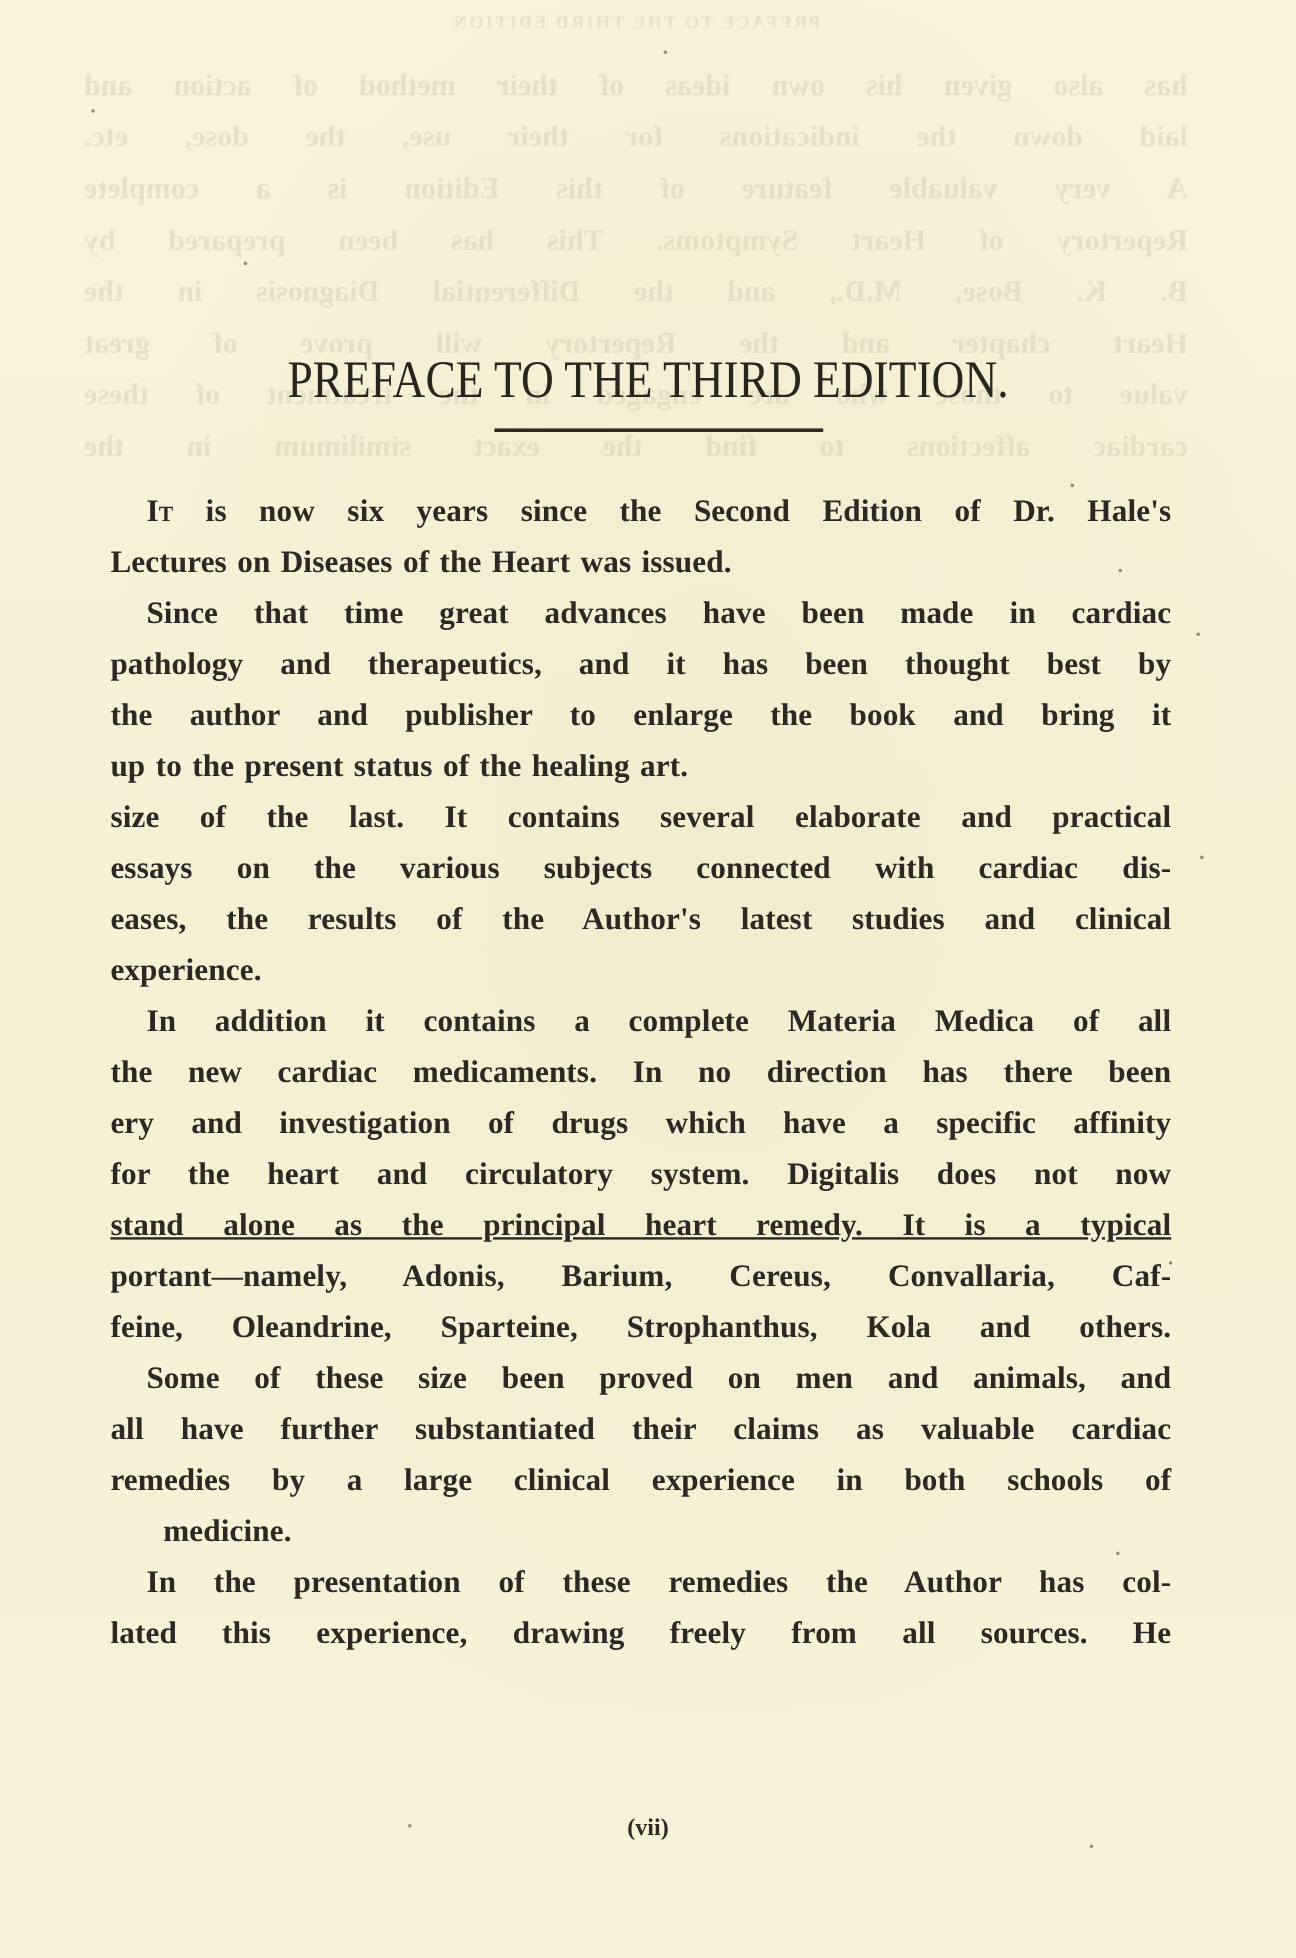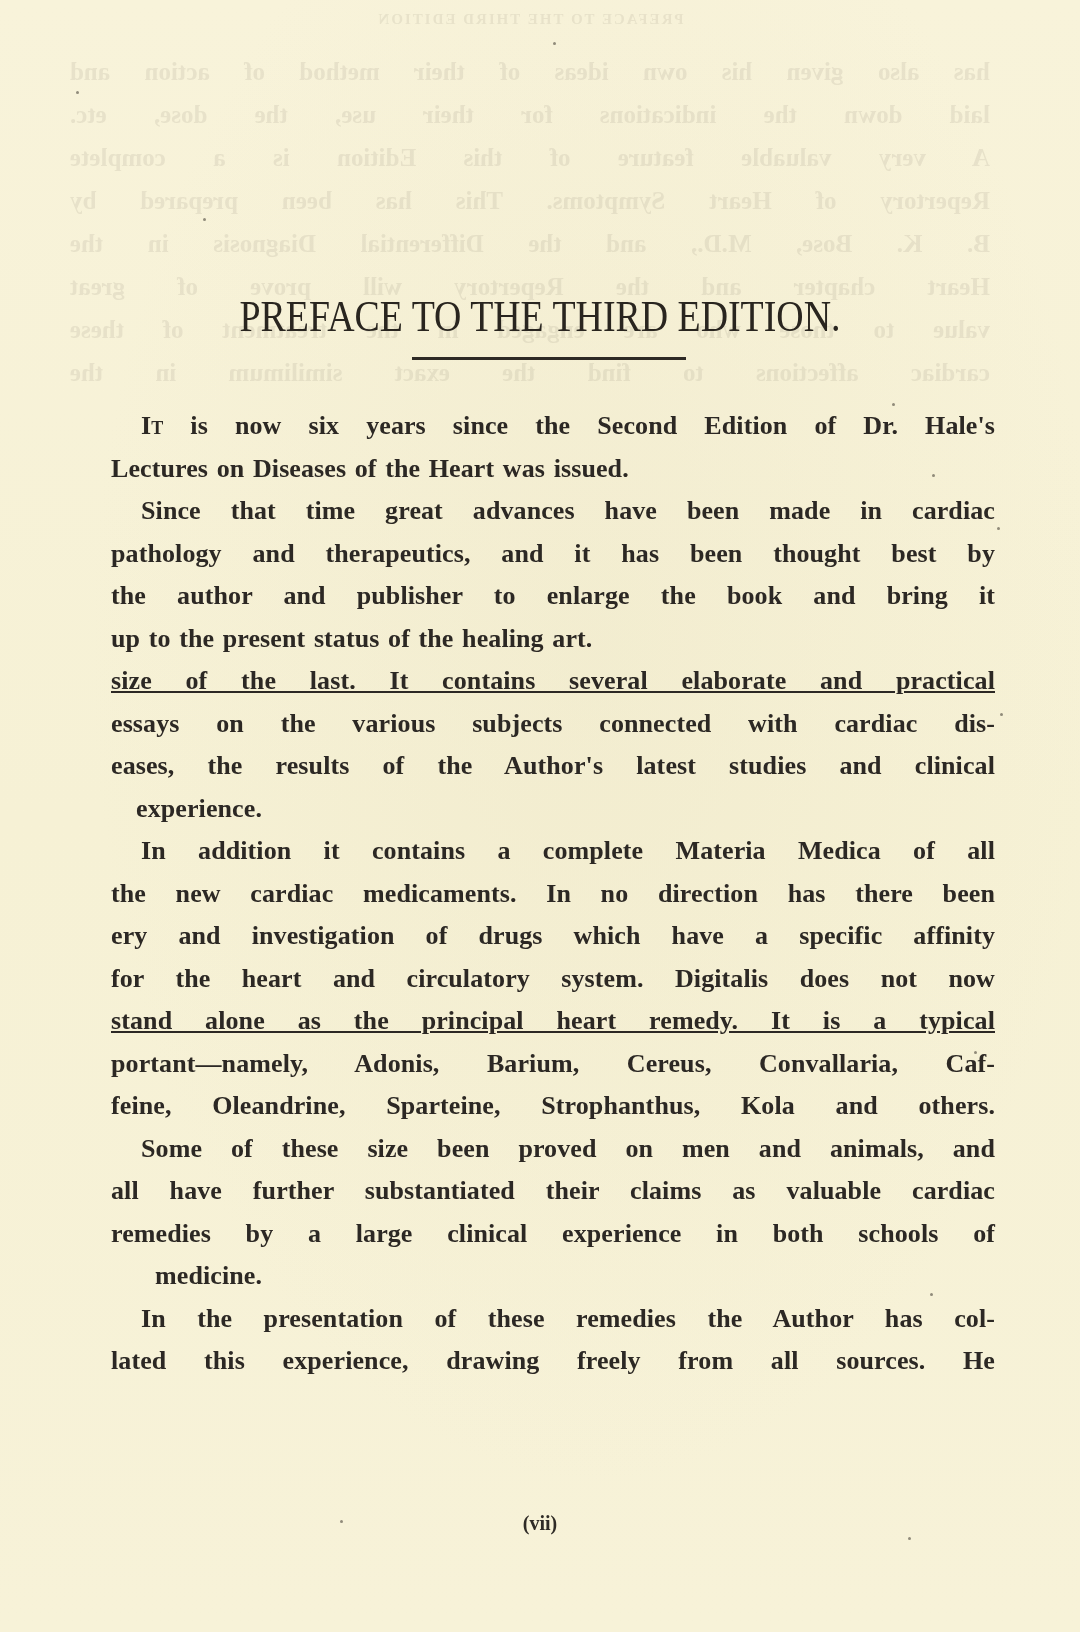--- a/index.html
+++ b/index.html
@@ -64,21 +64,21 @@
   .rule {
     position: absolute;
     left: 412px;
     top: 357px;
     width: 274px;
     height: 3px;
     background: #2e2a25;
   }
   .body-text {
     position: absolute;
-    left: 111px;
+    left: 92px;
     top: 405px;
     width: 884px;
   }
   .line {
     height: 42.5px;
     line-height: 42.5px;
     font-size: 26px;
     font-weight: bold;
     white-space: nowrap;
     text-align: justify;
@@ -130,24 +130,24 @@
 <h1 class="title">PREFACE TO THE THIRD EDITION.</h1>
 <div class="rule"></div>
 
 <div class="body-text" id="body-text">
     <div class="line indent" style="white-space: normal;"><span class="smallcaps">It</span><span> is now six years since the Second Edition of Dr. Hale's</span></div>
     <div class="line last" style="white-space: normal;"><span>Lectures on Diseases of the Heart was issued.</span></div>
     <div class="line indent" style="white-space: normal;"><span>Since that time great advances have been made in cardiac</span></div>
     <div class="line" style="white-space: normal;"><span>pathology and therapeutics, and it has been thought best by</span></div>
     <div class="line" style="white-space: normal;"><span>the author and publisher to enlarge the book and bring it</span></div>
     <div class="line last" style="white-space: normal;"><span>up to the present status of the healing art.</span></div>
-    <div class="line" style="white-space: normal; text-decoration: underline;"><span>size of the last.  It contains several elaborate and practical</span></div>
+    <div class="line" style="white-space: normal;"><span>size of the last.  It contains several elaborate and practical</span></div>
     <div class="line" style="white-space: normal;"><span>essays on the various subjects connected with cardiac dis-</span></div>
     <div class="line" style="white-space: normal;"><span>eases, the results of the Author's latest studies and clinical</span></div>
-    <div class="line last" style="white-space: normal; margin-left: 25px;"><span>experience.</span></div>
+    <div class="line last" style="white-space: normal;"><span>experience.</span></div>
     <div class="line indent" style="white-space: normal;"><span>In addition it contains a complete Materia Medica of all</span></div>
     <div class="line" style="white-space: normal;"><span>the new cardiac medicaments.  In no direction has there been</span></div>
     <div class="line" style="white-space: normal;"><span>ery and investigation of drugs which have a specific affinity</span></div>
     <div class="line" style="white-space: normal;"><span>for the heart and circulatory system.  Digitalis does not now</span></div>
     <div class="line" style="white-space: normal; text-decoration: underline;"><span>stand alone as the principal heart remedy.  It is a typical</span></div>
     <div class="line" style="white-space: normal;"><span>portant—namely, Adonis, Barium, Cereus, Convallaria, Caf-</span></div>
     <div class="line" style="white-space: normal;"><span>feine, Oleandrine, Sparteine, Strophanthus, Kola and others.</span></div>
     <div class="line indent" style="white-space: normal;"><span>Some of these size been proved on men and animals, and</span></div>
     <div class="line" style="white-space: normal;"><span>all have further substantiated their claims as valuable cardiac</span></div>
     <div class="line" style="white-space: normal;"><span>remedies by a large clinical experience in both schools of</span></div>

